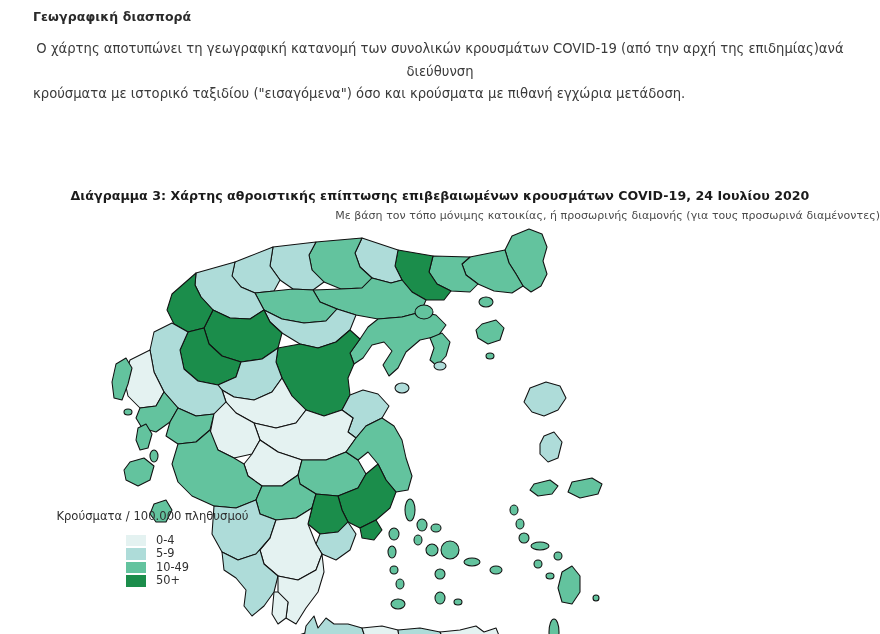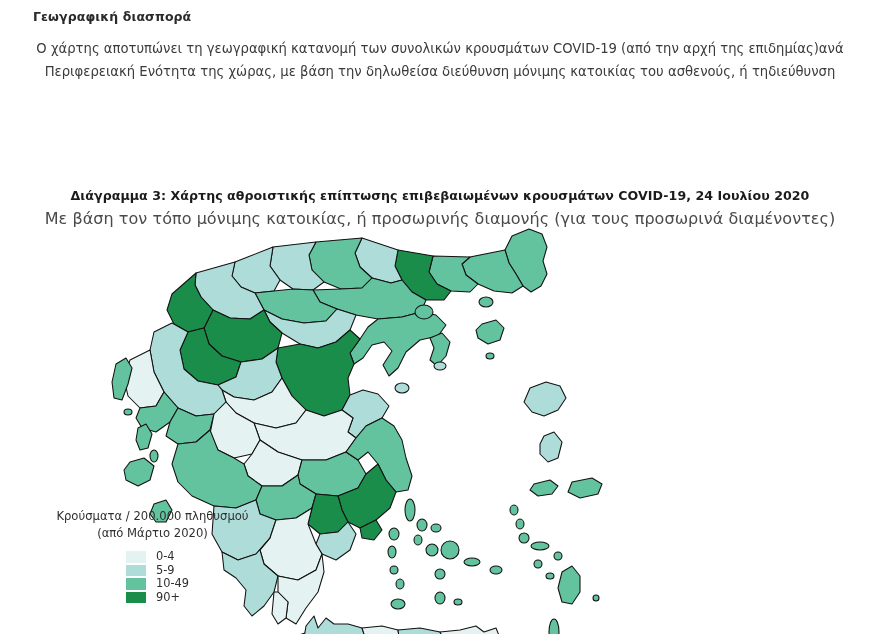--- a/index.html
+++ b/index.html
@@ -76,22 +76,22 @@
     font-size: 12.6px;
     font-weight: bold;
     color: #1b1b1b;
     letter-spacing: .05px;
   }
   #figure-subtitle {
     position: absolute;
     left: 0;
     top: 21px;
     width: 880px;
-    text-align: center;
-    font-size: 16px;
+    text-align: right;
+    font-size: 11px;
     color: #4a4a4a;
     letter-spacing: .05px;
   }
 
   
   #map-canvas {
     position: absolute;
     left: 110px;
     top: 32px;
     width: 700px;
@@ -152,23 +152,23 @@
 <div class="page">
 
   <div id="section-heading">Γεωγραφική διασπορά</div>
 
   <div id="intro-paragraph">
     <span class="ln just">
       <span>Ο χάρτης αποτυπώνει τη γεωγραφική κατανομή των συνολικών κρουσμάτων COVID-19 (από την αρχή της επιδημίας)</span>
       <span>ανά</span>
     </span>
     <span class="ln just">
-      <span>Περιφερειακή Ενότητα της χώρας, με βάση την δηλωθείσα διεύθυνση μόνιμης κατοικίας του ασθενούς, ή τη</span>
       <span>διεύθυνση</span>
     </span>
+    <span class="ln">κρούσματα με ιστορικό ταξιδίου ("εισαγόμενα") όσο και κρούσματα με πιθανή εγχώρια μετάδοση.</span>
   </div>
 
   <div class="figure">
 
     <div id="figure-title">Διάγραμμα 3: Χάρτης αθροιστικής επίπτωσης επιβεβαιωμένων κρουσμάτων COVID-19, 24 Ιουλίου 2020</div>
 
     <div id="figure-subtitle">Με βάση τον τόπο μόνιμης κατοικίας, ή προσωρινής διαμονής (για τους προσωρινά διαμένοντες)</div>
 
     <div id="map-canvas">
       <svg viewBox="0 0 700 450" xmlns="http://www.w3.org/2000/svg" shape-rendering="geometricPrecision">
@@ -350,42 +350,41 @@
           <path fill="#e4f2f1" d="M336,424 L330,412 L350,410 L366,406 L374,412 L386,408 L390,418 L378,428 L362,432 L346,434 L334,438 Z"></path>
 
           <ellipse fill="#e4f2f1" cx="216" cy="446" rx="4" ry="3"></ellipse>
         </g>
 
       </svg>
     </div>
 
     <div id="map-legend">
       <div id="legend-title">
-        <span>Κρούσματα / 200.000 πληθυσμού</span>
-        <span class="l2">(από Μάρτιο 2020)</span>
+        <span>Κρούσματα / 100.000 πληθυσμού</span>
       </div>
       <div id="legend-items">
 
         <div class="legend-row">
           <span class="legend-swatch" style="background-color: rgb(228, 242, 241);"></span>
           <span class="legend-label">0-4</span>
         </div>
 
         <div class="legend-row">
           <span class="legend-swatch" style="background-color: rgb(174, 220, 217);"></span>
           <span class="legend-label">5-9</span>
         </div>
 
         <div class="legend-row">
           <span class="legend-swatch" style="background-color: rgb(99, 195, 158);"></span>
           <span class="legend-label">10-49</span>
         </div>
 
         <div class="legend-row">
           <span class="legend-swatch" style="background-color: rgb(27, 141, 75);"></span>
-          <span class="legend-label">90+</span>
+          <span class="legend-label">50+</span>
         </div>
 
       </div>
     </div>
 
   </div>
 </div>
 
 </body></html>

